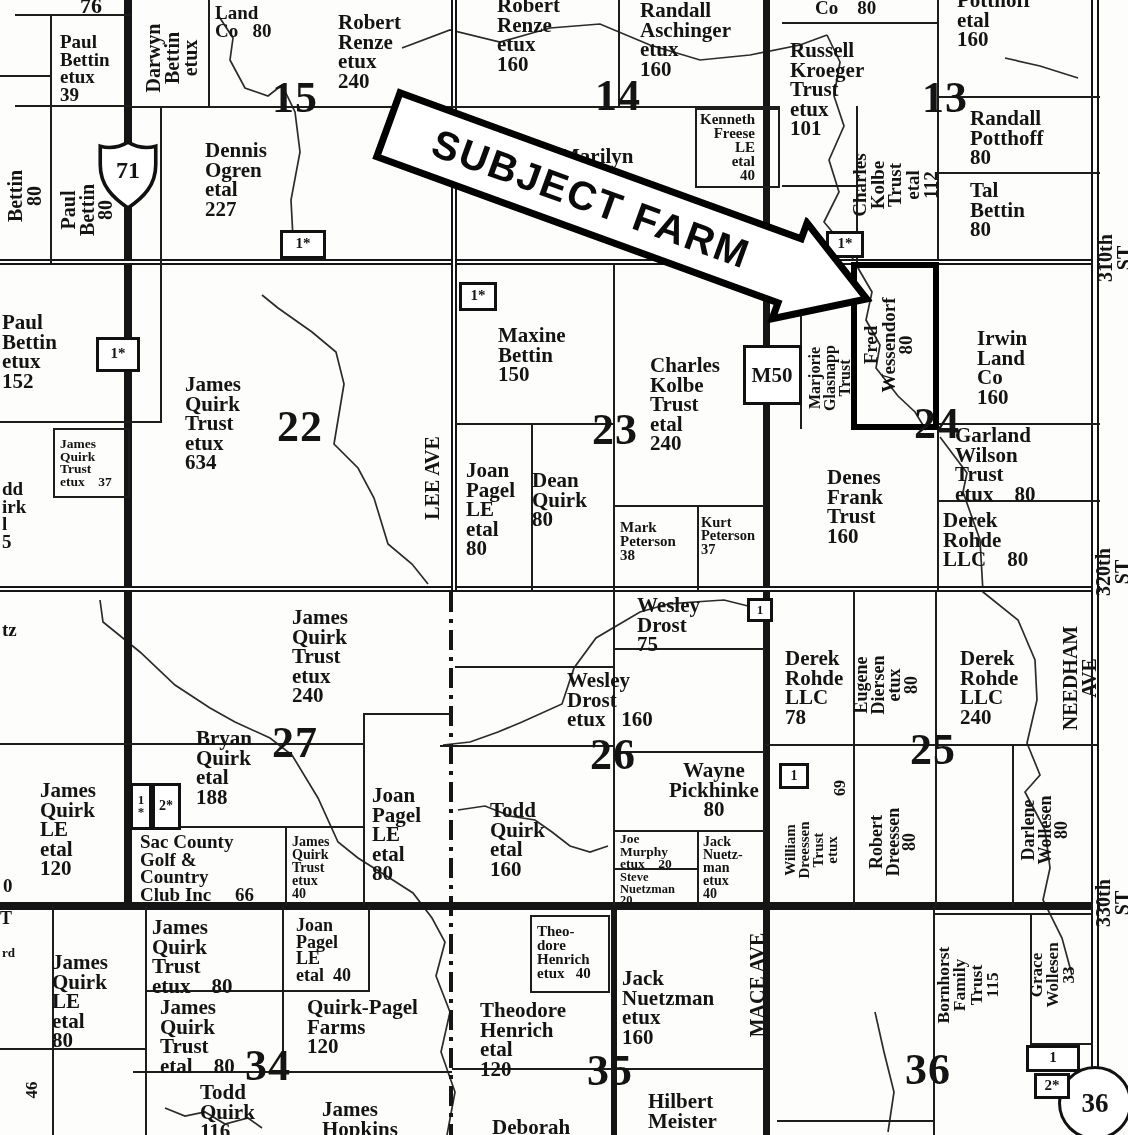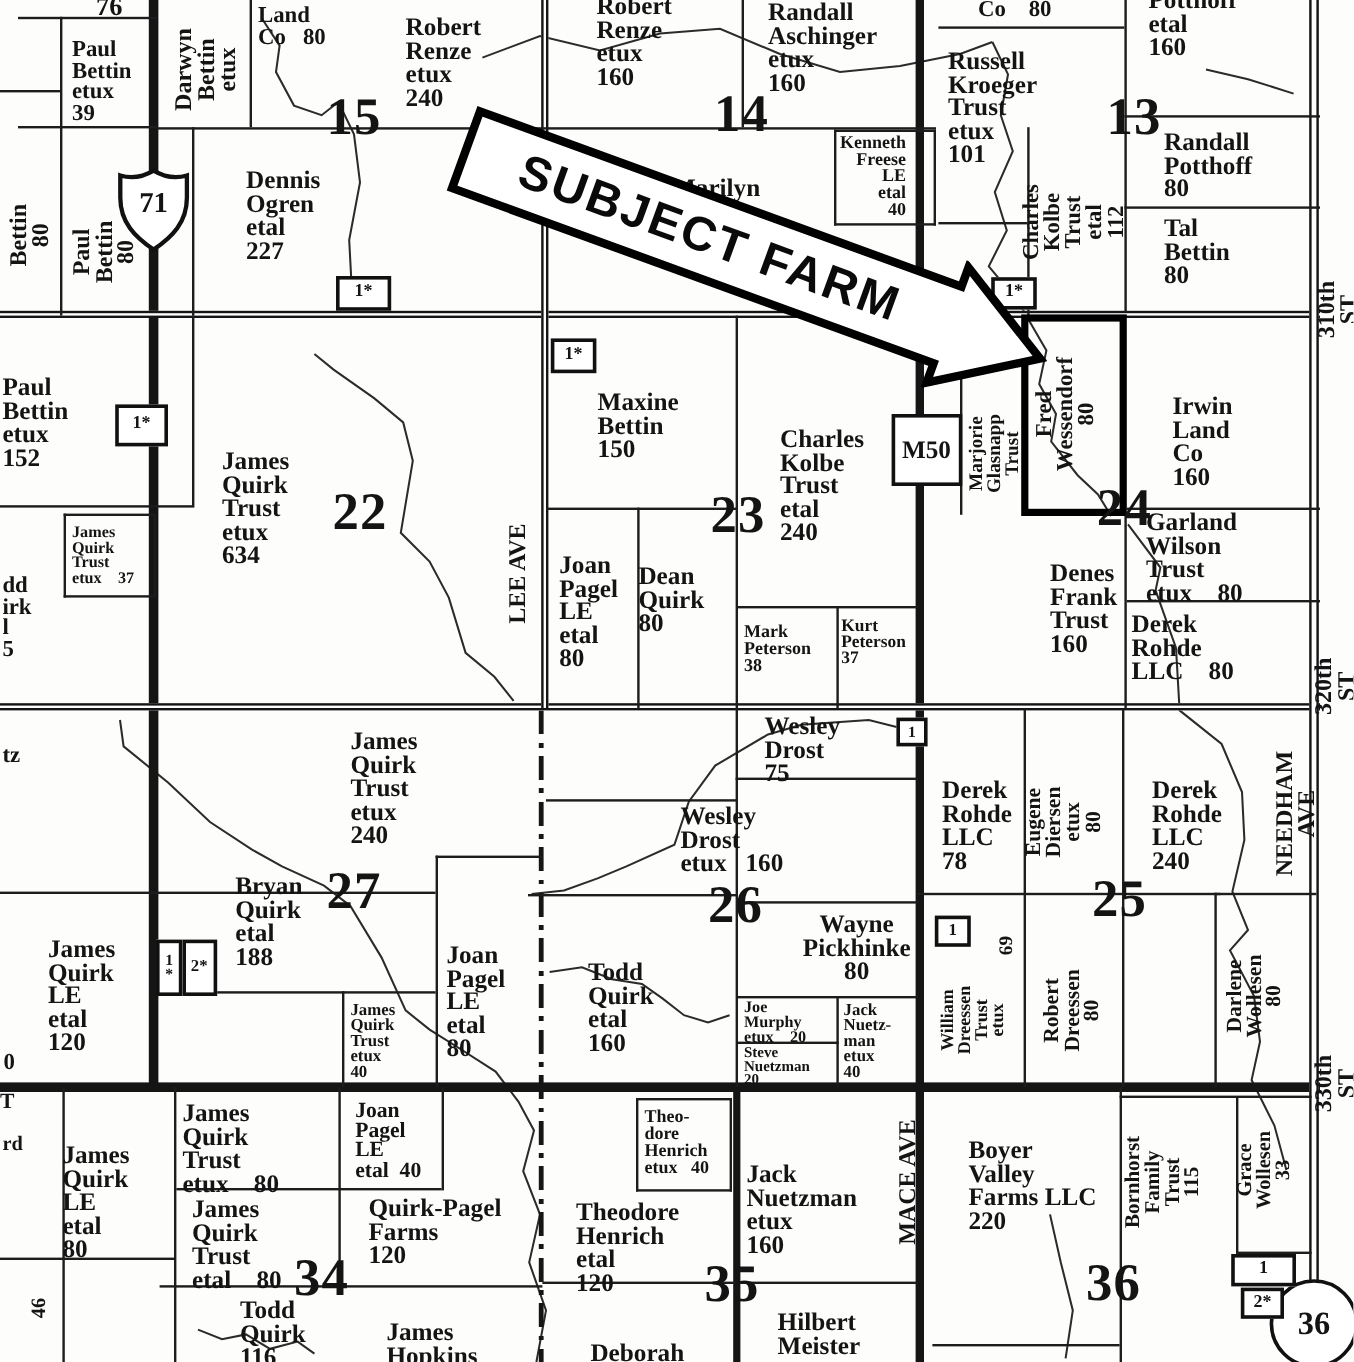--- a/index.html
+++ b/index.html
@@ -266,21 +266,21 @@
 80</div>
     <div class="lbl" style="left: 977px; top: 368px; font-size: 21px; transform: translate(0px, -50%); text-align: left;">Irwin
 Land
 Co
 160</div>
     <div class="lbl big" style="left: 937px; top: 424px; font-size: 44px; transform: translate(-50%, -50%);">24</div>
     <div class="lbl" style="left: 955px; top: 465px; font-size: 21px; transform: translate(0px, -50%); text-align: left;">Garland
 Wilson
 Trust
 etux&nbsp;&nbsp;&nbsp;&nbsp;80</div>
-    <div class="lbl" style="left: 827px; top: 507px; font-size: 21px; transform: translate(0px, -50%); text-align: left; margin-left: 48px;">Denes
+    <div class="lbl" style="left: 827px; top: 507px; font-size: 21px; transform: translate(0px, -50%); text-align: left;">Denes
 Frank
 Trust
 160</div>
     <div class="lbl" style="left: 943px; top: 540px; font-size: 21px; transform: translate(0px, -50%); text-align: left;">Derek
 Rohde
 LLC&nbsp;&nbsp;&nbsp;&nbsp;80</div>
     <div class="lbl" style="left: 1113px; top: 572px; font-size: 20px; transform: translate(-50%, -50%) rotate(-90deg);">320th ST</div>
     <div class="lbl" style="left: 1080px; top: 678px; font-size: 20px; transform: translate(-50%, -50%) rotate(-90deg);">NEEDHAM AVE</div>
     <div class="lbl" style="left: 2px; top: 630px; font-size: 19px; transform: translate(0px, -50%); text-align: left;">tz</div>
     <div class="lbl" style="left: 292px; top: 657px; font-size: 21px; transform: translate(0px, -50%); text-align: left;">James
@@ -291,20 +291,24 @@
     <div class="lbl" style="left: 196px; top: 768px; font-size: 21px; transform: translate(0px, -50%); text-align: left;">Bryan
 Quirk
 etal
 188</div>
     <div class="lbl big" style="left: 295px; top: 743px; font-size: 44px; transform: translate(-50%, -50%);">27</div>
     <div class="lbl" style="left: 40px; top: 830px; font-size: 21px; transform: translate(0px, -50%); text-align: left;">James
 Quirk
 LE
 etal
 120</div>
+    <div class="lbl" style="left: 140px; top: 868px; font-size: 19px; transform: translate(0px, -50%); text-align: left;">Sac County
+Golf &amp;
+Country
+Club Inc&nbsp;&nbsp;&nbsp;&nbsp;&nbsp;66</div>
     <div class="lbl" style="left: 292px; top: 868px; font-size: 14px; transform: translate(0px, -50%); text-align: left;">James
 Quirk
 Trust
 etux
 40</div>
     <div class="lbl" style="left: 372px; top: 835px; font-size: 21px; transform: translate(0px, -50%); text-align: left;">Joan
 Pagel
 LE
 etal
 80</div>
@@ -353,21 +357,21 @@
 etux</div>
     <div class="lbl" style="left: 893px; top: 842px; font-size: 18px; transform: translate(-50%, -50%) rotate(-90deg);">Robert
 Dreessen
 80</div>
     <div class="lbl" style="left: 1045px; top: 830px; font-size: 18px; transform: translate(-50%, -50%) rotate(-90deg);">Darlene
 Wollesen
 80</div>
     <div class="lbl" style="left: 1113px; top: 903px; font-size: 20px; transform: translate(-50%, -50%) rotate(-90deg);">330th ST</div>
     <div class="lbl" style="left: 3px; top: 886px; font-size: 19px; transform: translate(0px, -50%); text-align: left;">0</div>
     <div class="lbl" style="left: 0px; top: 918px; font-size: 18px; transform: translate(0px, -50%); text-align: left;">T</div>
-    <div class="lbl" style="left: 2px; top: 953px; font-size: 17px; transform: translate(0px, -50%); text-align: left;">rd</div>
+    <div class="lbl" style="left: 2px; top: 953px; font-size: 13px; transform: translate(0px, -50%); text-align: left;">rd</div>
     <div class="lbl" style="left: 52px; top: 1002px; font-size: 21px; transform: translate(0px, -50%); text-align: left;">James
 Quirk
 LE
 etal
 80</div>
     <div class="lbl" style="left: 32px; top: 1090px; font-size: 17px; transform: translate(-50%, -50%) rotate(-90deg);">46</div>
     <div class="lbl" style="left: 152px; top: 957px; font-size: 21px; transform: translate(0px, -50%); text-align: left;">James
 Quirk
 Trust
 etux&nbsp;&nbsp;&nbsp;&nbsp;80</div>
@@ -398,24 +402,20 @@
 Nuetzman
 etux
 160</div>
     <div class="lbl" style="left: 480px; top: 1040px; font-size: 21px; transform: translate(0px, -50%); text-align: left;">Theodore
 Henrich
 etal
 120</div>
     <div class="lbl big" style="left: 610px; top: 1071px; font-size: 44px; transform: translate(-50%, -50%);">35</div>
     <div class="lbl" style="left: 648px; top: 1112px; font-size: 21px; transform: translate(0px, -50%); text-align: left;">Hilbert
 Meister</div>
-    <div class="lbl" style="left: 807px; top: 988px; font-size: 21px; transform: translate(0px, -50%); text-align: left;">Boyer
-Valley
-Farms LLC
-220</div>
     <div class="lbl" style="left: 968px; top: 985px; font-size: 17.5px; transform: translate(-50%, -50%) rotate(-90deg);">Bornhorst
 Family
 Trust
 115</div>
     <div class="lbl" style="left: 1053px; top: 975px; font-size: 17px; transform: translate(-50%, -50%) rotate(-90deg);">Grace
 Wollesen
 33</div>
     <div class="lbl big" style="left: 928px; top: 1070px; font-size: 44px; transform: translate(-50%, -50%);">36</div>
   </div>
 

